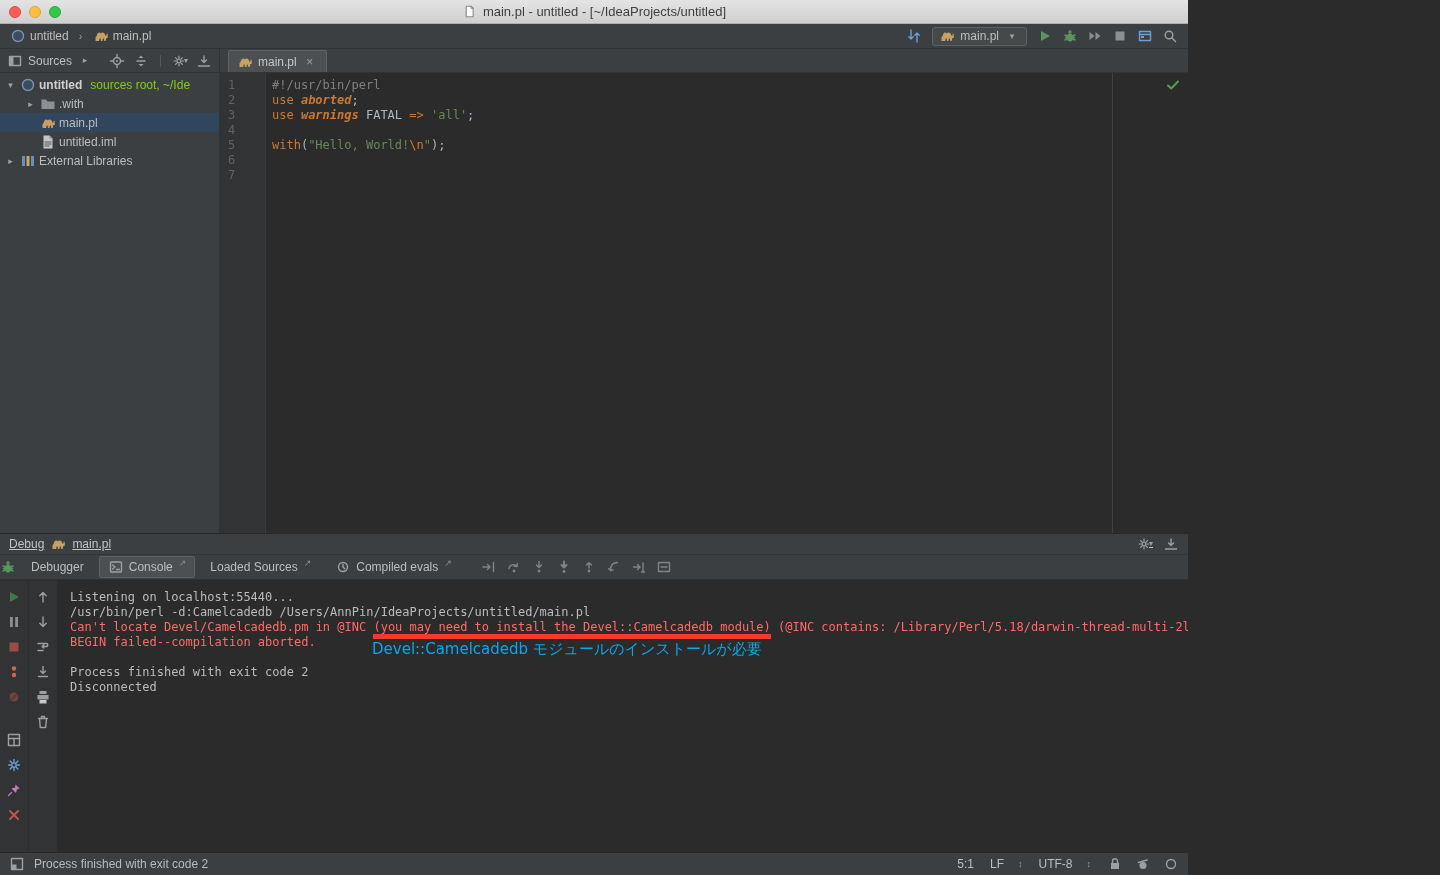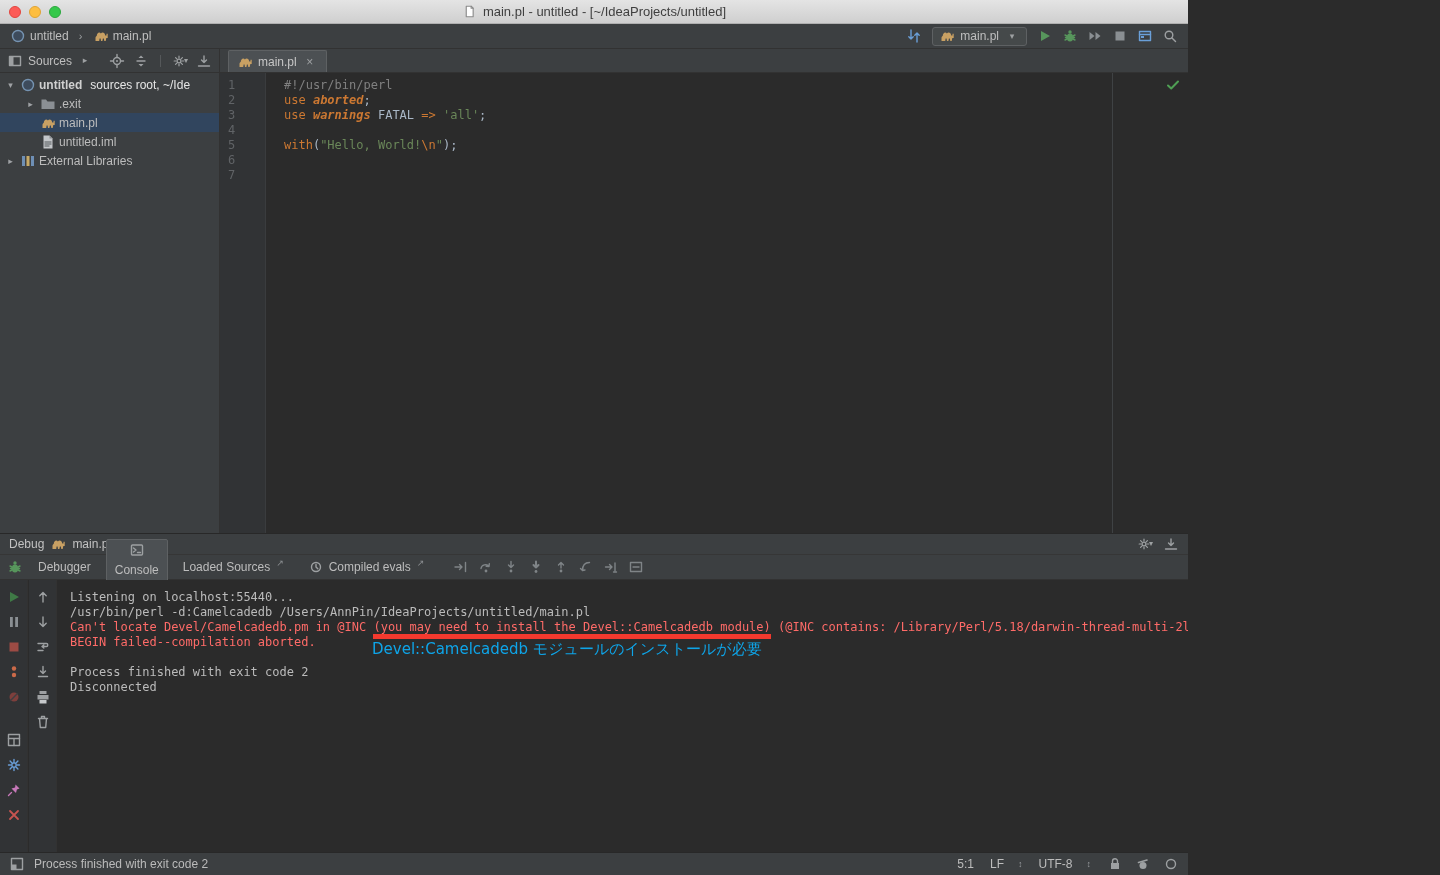--- a/index.html
+++ b/index.html
@@ -45,46 +45,46 @@
     border-bottom:none; height:22px; padding:0 8px; color:#c6c6c6; border-radius:2px 2px 0 0; }
 
   
   .ptree { position:absolute; top:73px; left:0; width:220px; height:460px; background:#3c3f41;
     border-right:1px solid #323232; overflow:hidden; padding-top:2px; }
   .trow { display:flex; align-items:center; height:19px; white-space:nowrap; overflow:hidden; gap:3px; }
   .trow.selected { background:#31455e; }
   .trow .chev { width:13px; color:#9fa2a5; font-size:9px; text-align:center; flex:none; }
   .trow .lbl { color:#bdbdbd; }
   .trow .lbl.bold { font-weight:bold; color:#d0d0d0; }
-  .trow .suffix { color:#e5e5e5; margin-left:5px; }
+  .trow .suffix { color:#84cc16; margin-left:5px; }
 
   
   .editor { position:absolute; top:73px; left:220px; right:0; height:460px; background:#2b2b2b; overflow:hidden; }
   .gutter { position:absolute; left:0; top:0; bottom:0; width:46px; background:#313335; border-right:1px solid #3a3c3e; }
   .marginline { position:absolute; left:892px; top:0; bottom:0; width:1px; background:#3f4244; }
   .codelines { position:absolute; left:0; top:5px; right:0; font-family:"DejaVu Sans Mono",monospace;
     font-size:12px; line-height:15px; }
   .cline { display:flex; height:15px; position:relative; }
   .cline .num { width:47px; flex:none; padding-left:8px; color:#606366; }
-  .cline .codetext { padding-left:17px; white-space:pre; }
+  .cline .codetext { padding-left:5px; white-space:pre; }
   .cmt { color:#808080; } .kw { color:#cc7832; }
   .pragma { color:#cc7832; font-style:italic; font-weight:bold; }
   .pln { color:#a9b7c6; } .str { color:#6a8759; } .esc { color:#cc7832; }
   .inspect { position:absolute; top:4px; right:7px; }
 
   
   .debug-header { position:absolute; top:533px; left:0; width:100%; height:22px; background:#3c3f41;
     border-top:1px solid #282828; border-bottom:1px solid #363636; display:flex; align-items:center;
-    padding:0 9px; gap:6px; color:#c2c2c2; }
+    padding:0 9px; gap:6px; color:#c2c2c2;text-decoration:underline; }
   .dh-right { margin-left:auto; display:flex; align-items:center; gap:10px; }
   .debug-toolbar { position:absolute; top:555px; left:0; width:100%; height:25px; background:#3c3f41;
-    border-bottom:1px solid #323232; display:flex; align-items:center; padding:0 7px; gap:6px; }
+    border-bottom:1px solid #323232; display:flex; align-items:center; padding:0 0; gap:6px; }
   .dtabs { display:flex; align-items:center; gap:6px; }
   .dtab { display:flex; align-items:center; gap:5px; padding:2px 8px; color:#bdbdbd; border:1px solid transparent; border-radius:2px; }
-  .dtab.active { background:#4c5053; border-color:#5e6163;flex-direction:column; }
+  .dtab.active { background:#4c5053; border-color:#5e6163; }
   .dtab .ext { color:#8a8d90; font-size:9px; margin-left:1px; position:relative; top:-4px; }
   .steps { display:flex; align-items:center; gap:9px; margin-left:14px; }
   .debug-body { position:absolute; top:580px; left:0; right:0; height:272px; background:#2b2b2b; }
   .dcol { position:absolute; top:0; bottom:0; width:28px; background:#313335; display:flex; flex-direction:column;
     align-items:center; padding-top:9px; gap:9px; }
   .dcol1 { left:0; border-right:1px solid #323232; }
   .dcol2 { left:29px; border-right:1px solid #323232; }
   .dcol [data-name="restore-layout-button"] { margin-top:18px; }
   .console { position:absolute; left:58px; top:0; right:0; bottom:0; overflow:hidden;
     font-family:"DejaVu Sans Mono",monospace; font-size:12px; line-height:15px; padding:10px 0 0 12px; color:#bbbbbb; }
@@ -272,21 +272,21 @@
         <span class="lbl bold" data-name="tree-item-label">untitled</span>
         <span class="suffix" data-name="tree-item-suffix">sources root, ~/Ide</span>
       </div>
       <div class="trow" data-name="tree-item--idea" style="padding-left: 24px;">
         <span class="chev" data-name="chevron-right-icon">▸</span>
         <span class="icon16" data-name="folder-icon">
           <svg viewBox="0 0 16 16" fill="none" stroke-linecap="round" stroke-linejoin="round" stroke-width="1.4">
             <path d="M1.5 5.5V3.5h4.5l1.5 2h7v7.5h-13z" fill="#8a8f94"></path>
           </svg>
         </span>
-        <span class="lbl" data-name="tree-item-label">.exit</span>
+        <span class="lbl" data-name="tree-item-label">.with</span>
       </div>
       <div class="trow selected" data-name="tree-item-main-pl" style="padding-left: 24px;">
         <span class="chev" data-name="tree-indent"></span>
         <span class="icon16" data-name="camel-icon">
           <svg viewBox="0 0 16 16" fill="none" stroke-linecap="round" stroke-linejoin="round" stroke-width="1.4">
             <path fill="#c8a063" d="M2.5 13V10c0-1 .5-1.8 1.2-2C3.9 6 5 4.6 6.2 4.6c.7 0 1.2.3 1.7.9.5-.6 1-.9 1.7-.9 1.4 0 2.4 1.3 2.6 2.8l1.3.2V5.8h1.2V10h-1.4l-.6 3h-1.4l-.5-2.4h-.9L9.4 13H8l-.4-2.4h-1L6.2 13z"></path>
           </svg>
         </span>
         <span class="lbl" data-name="tree-item-label">main.pl</span>
       </div>

